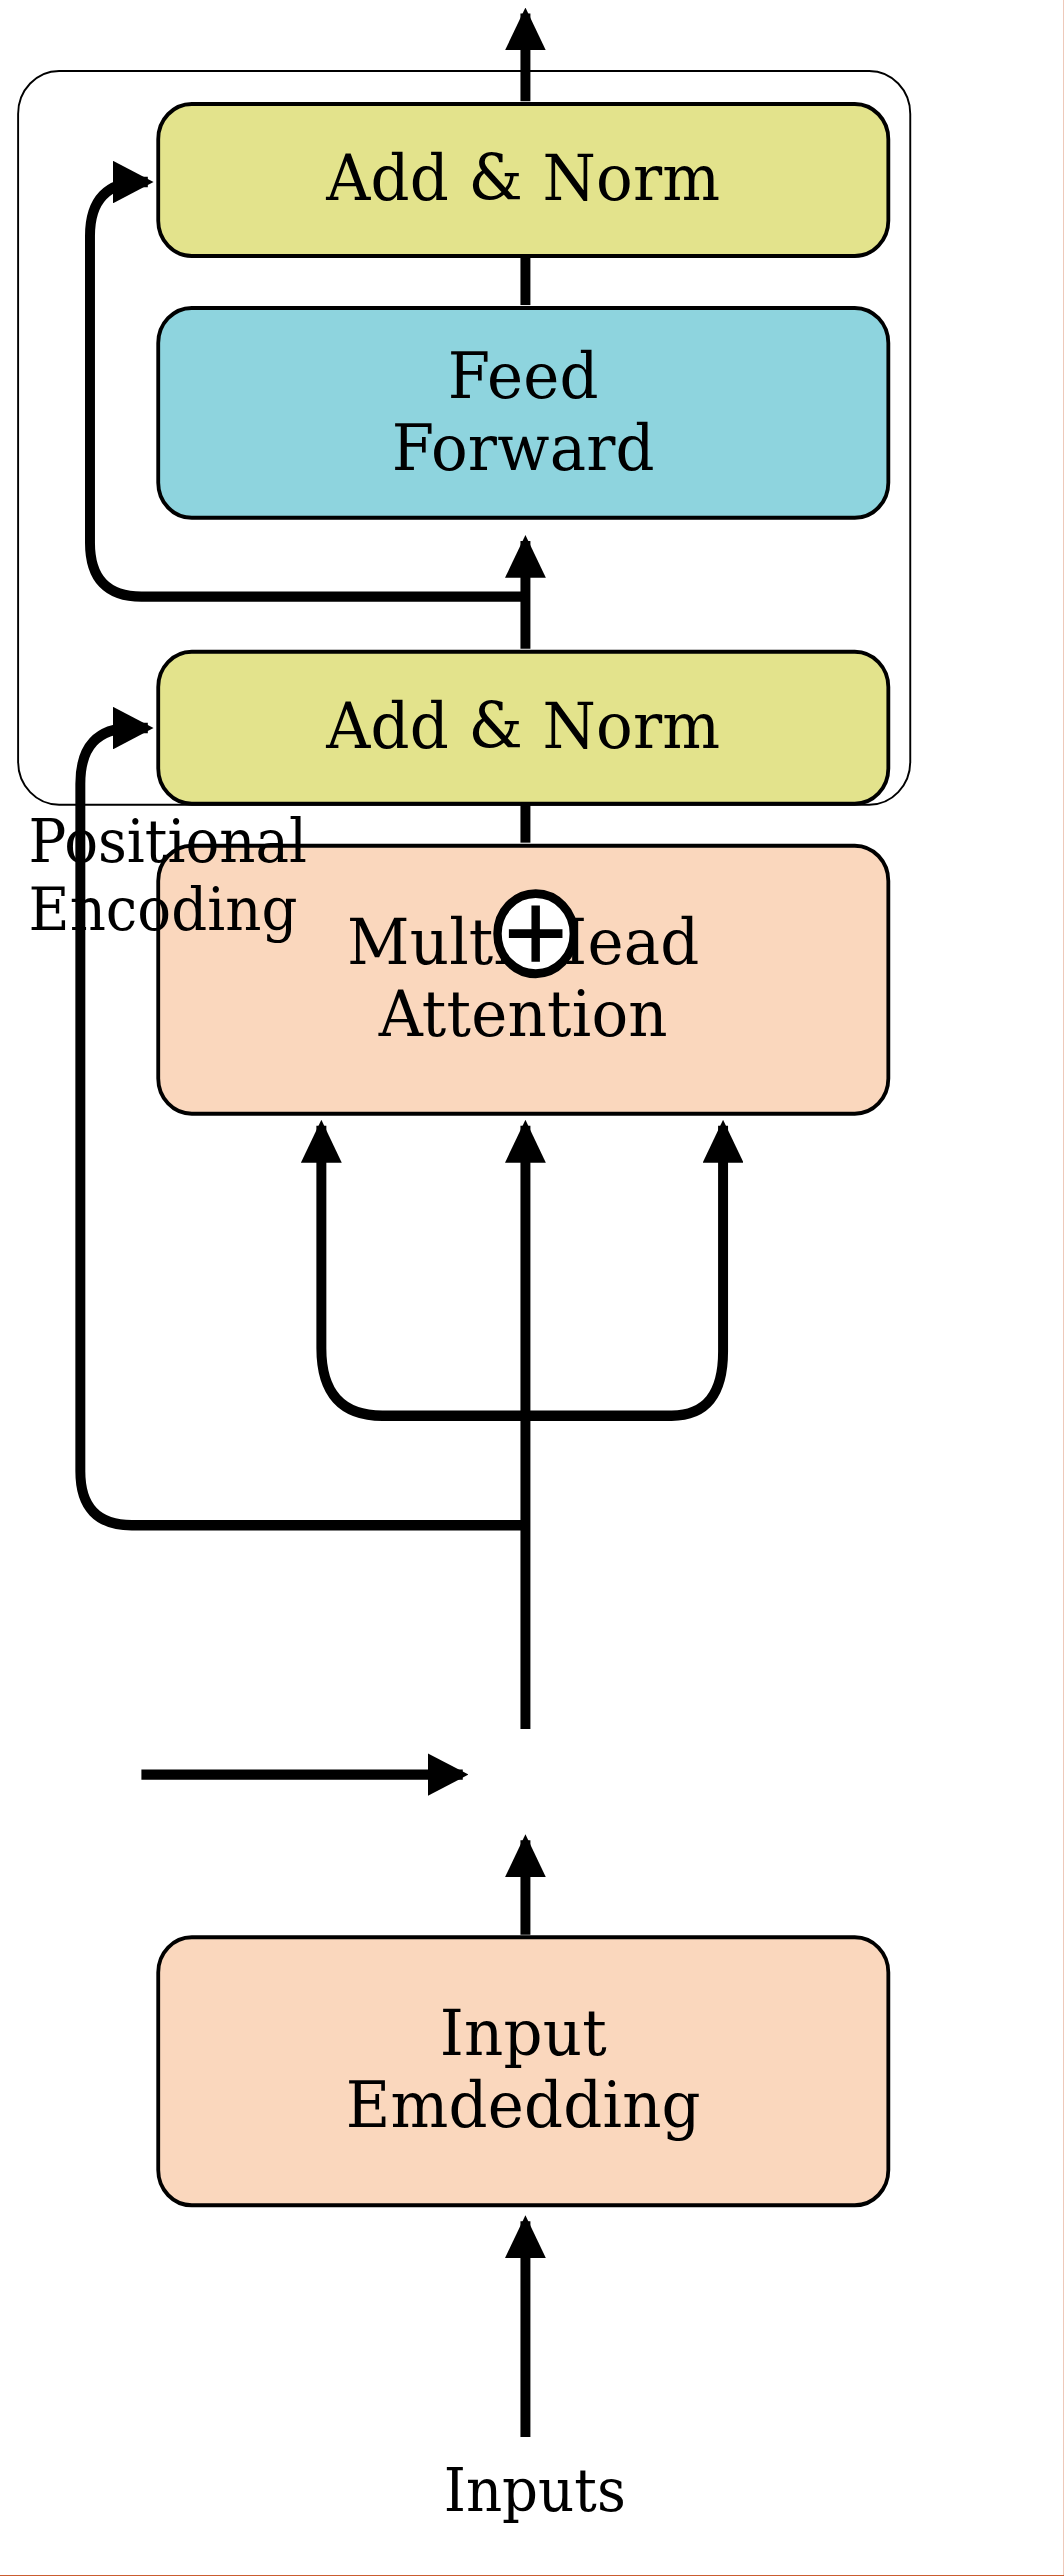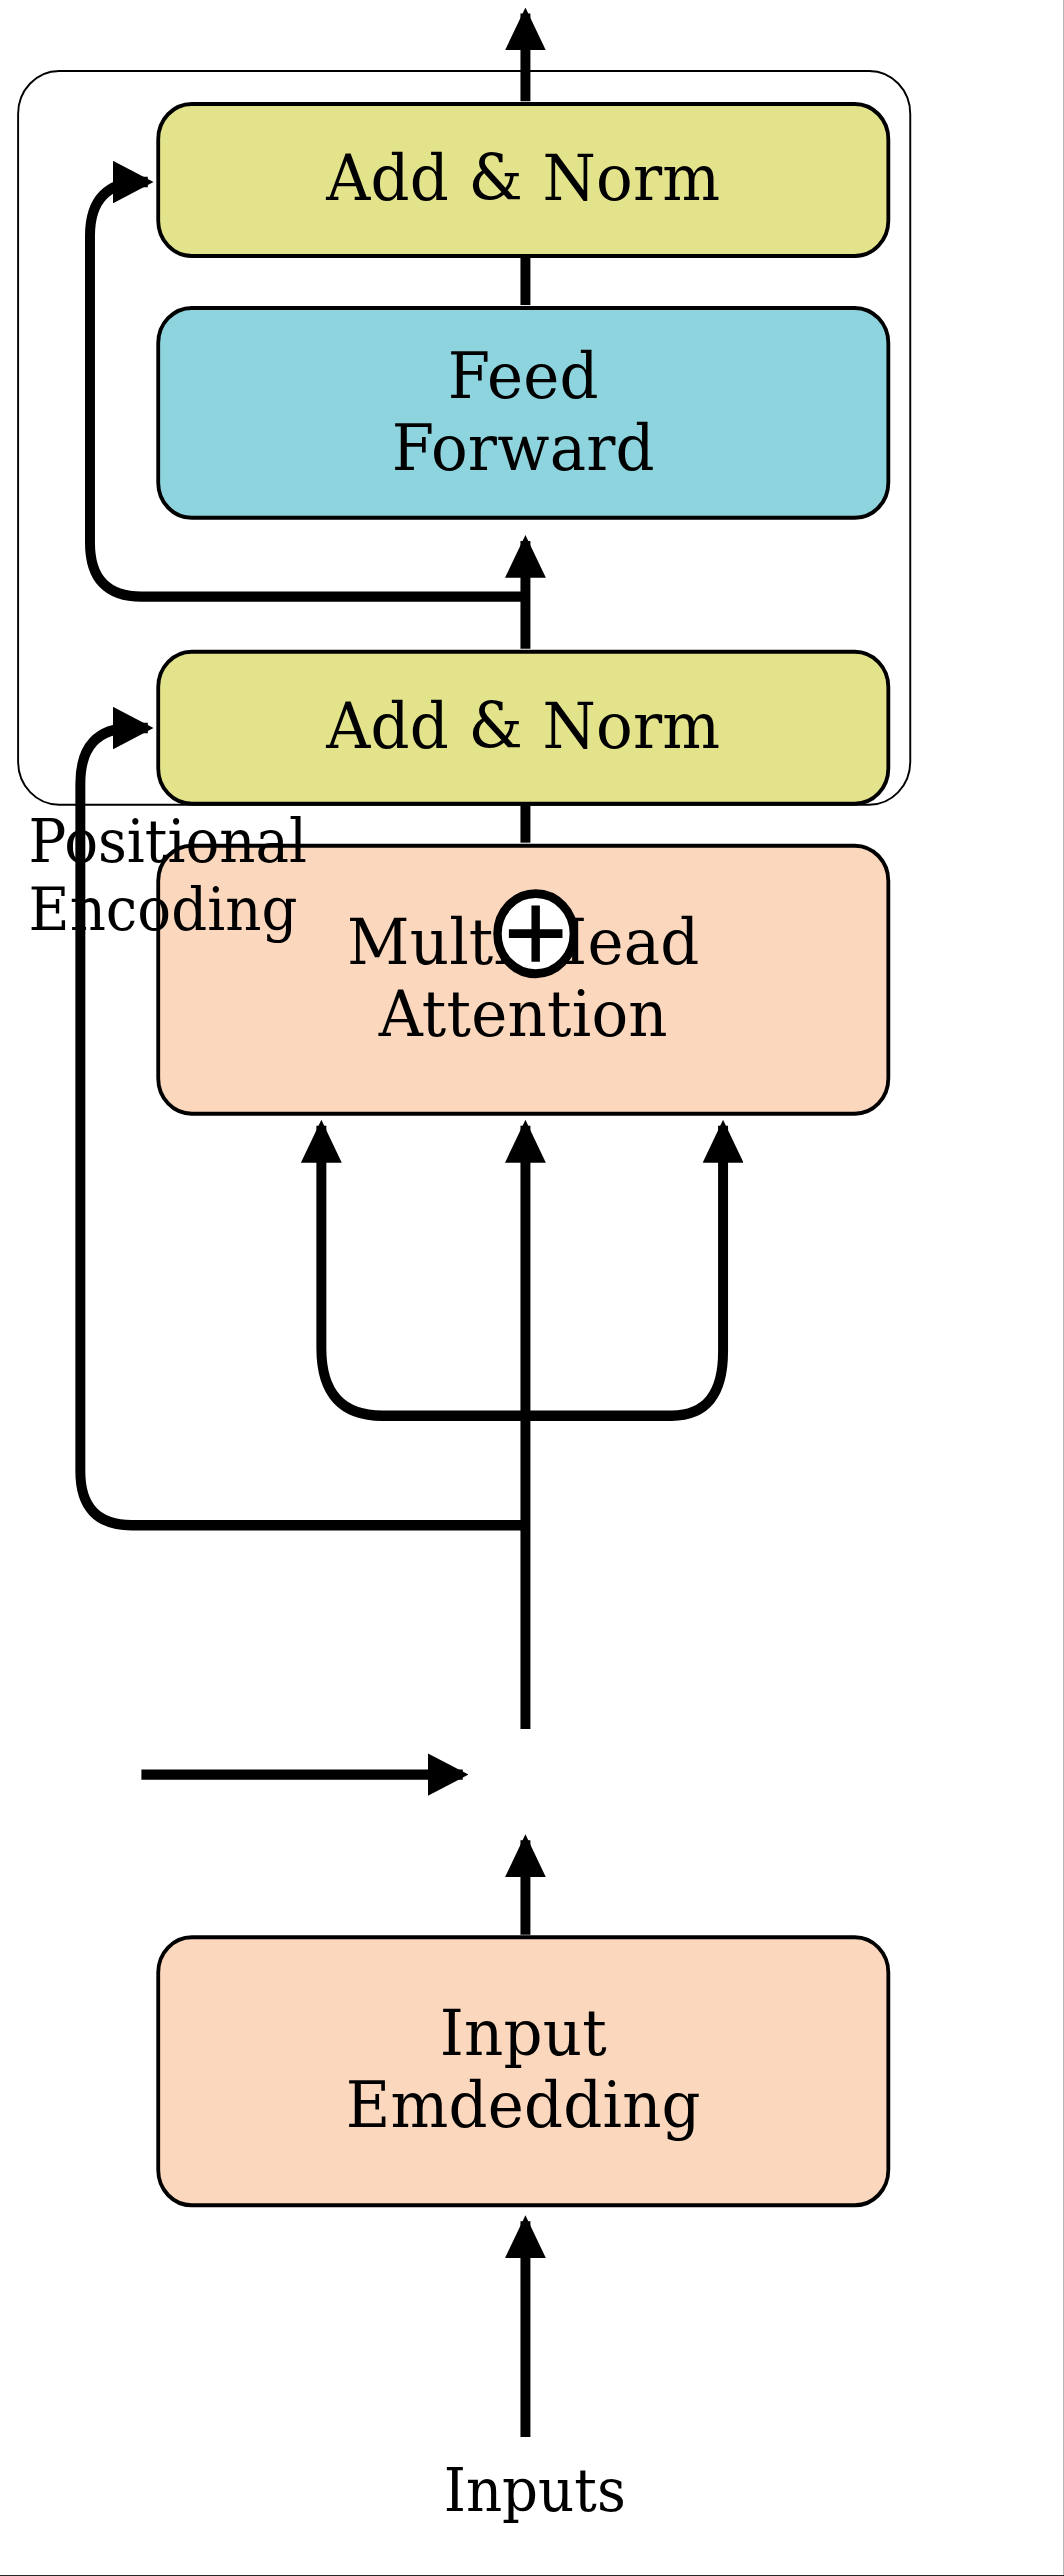--- a/index.html
+++ b/index.html
@@ -20,21 +20,21 @@
     overflow: hidden;
     
     transform: scale(1.9063, 1.99934);
     transform-origin: top left;
   }
   #wrap {
     position: relative;
     width: 1064px;
     height: 2576px;
     overflow: hidden;
-    background: #000000;
+    background: #c2410c;
   }
 
   
   #wires {
     position: absolute;
     left: 0; top: 0;
     width: 558px;
     height: 1288px;
     pointer-events: none;
   }

